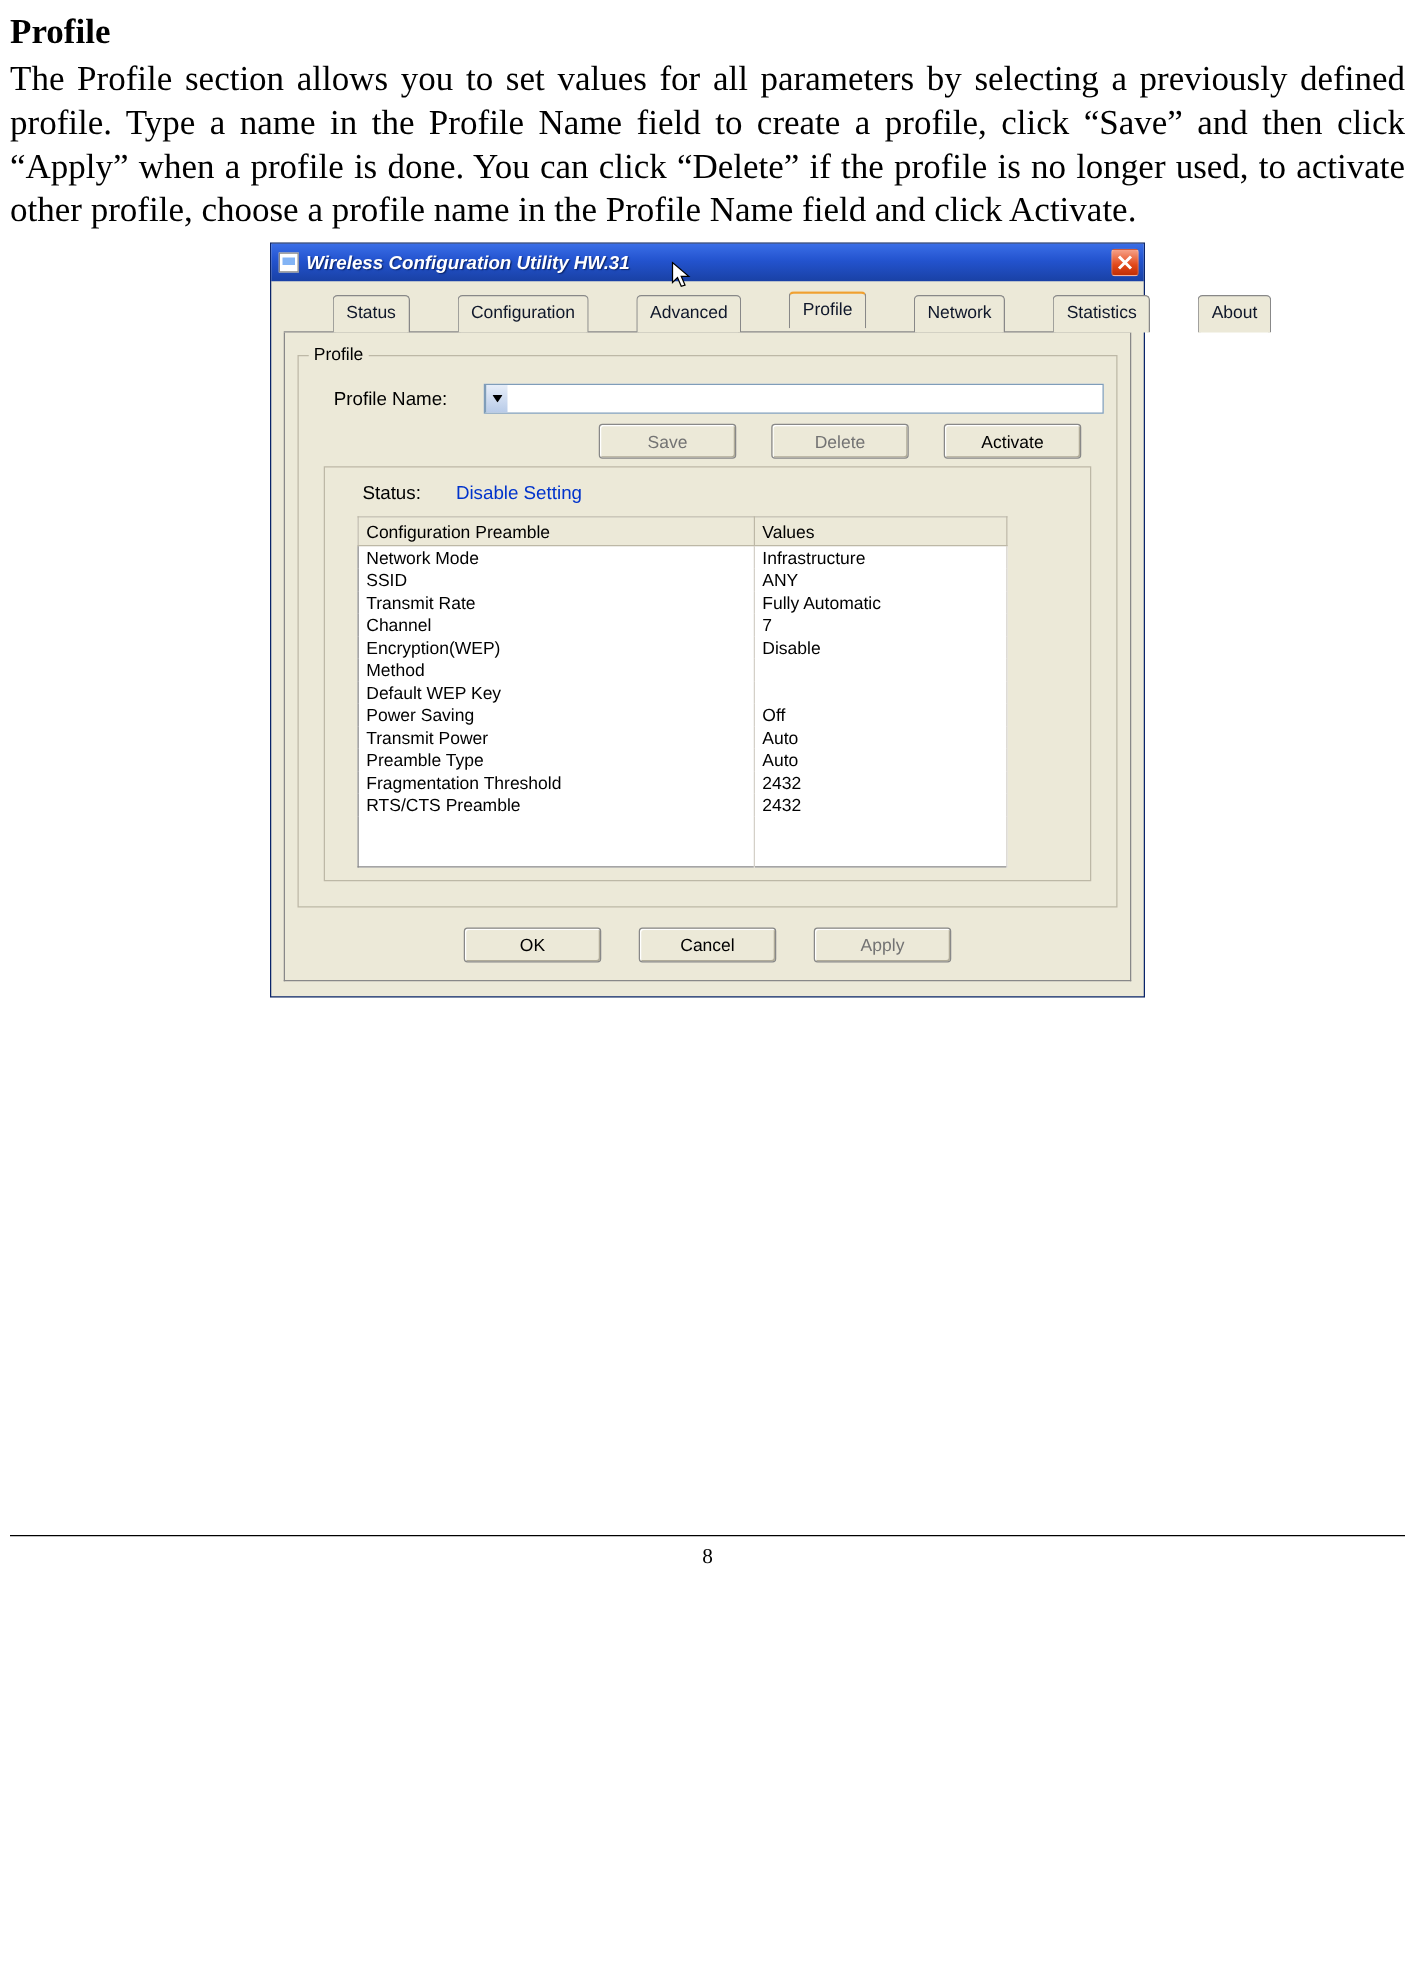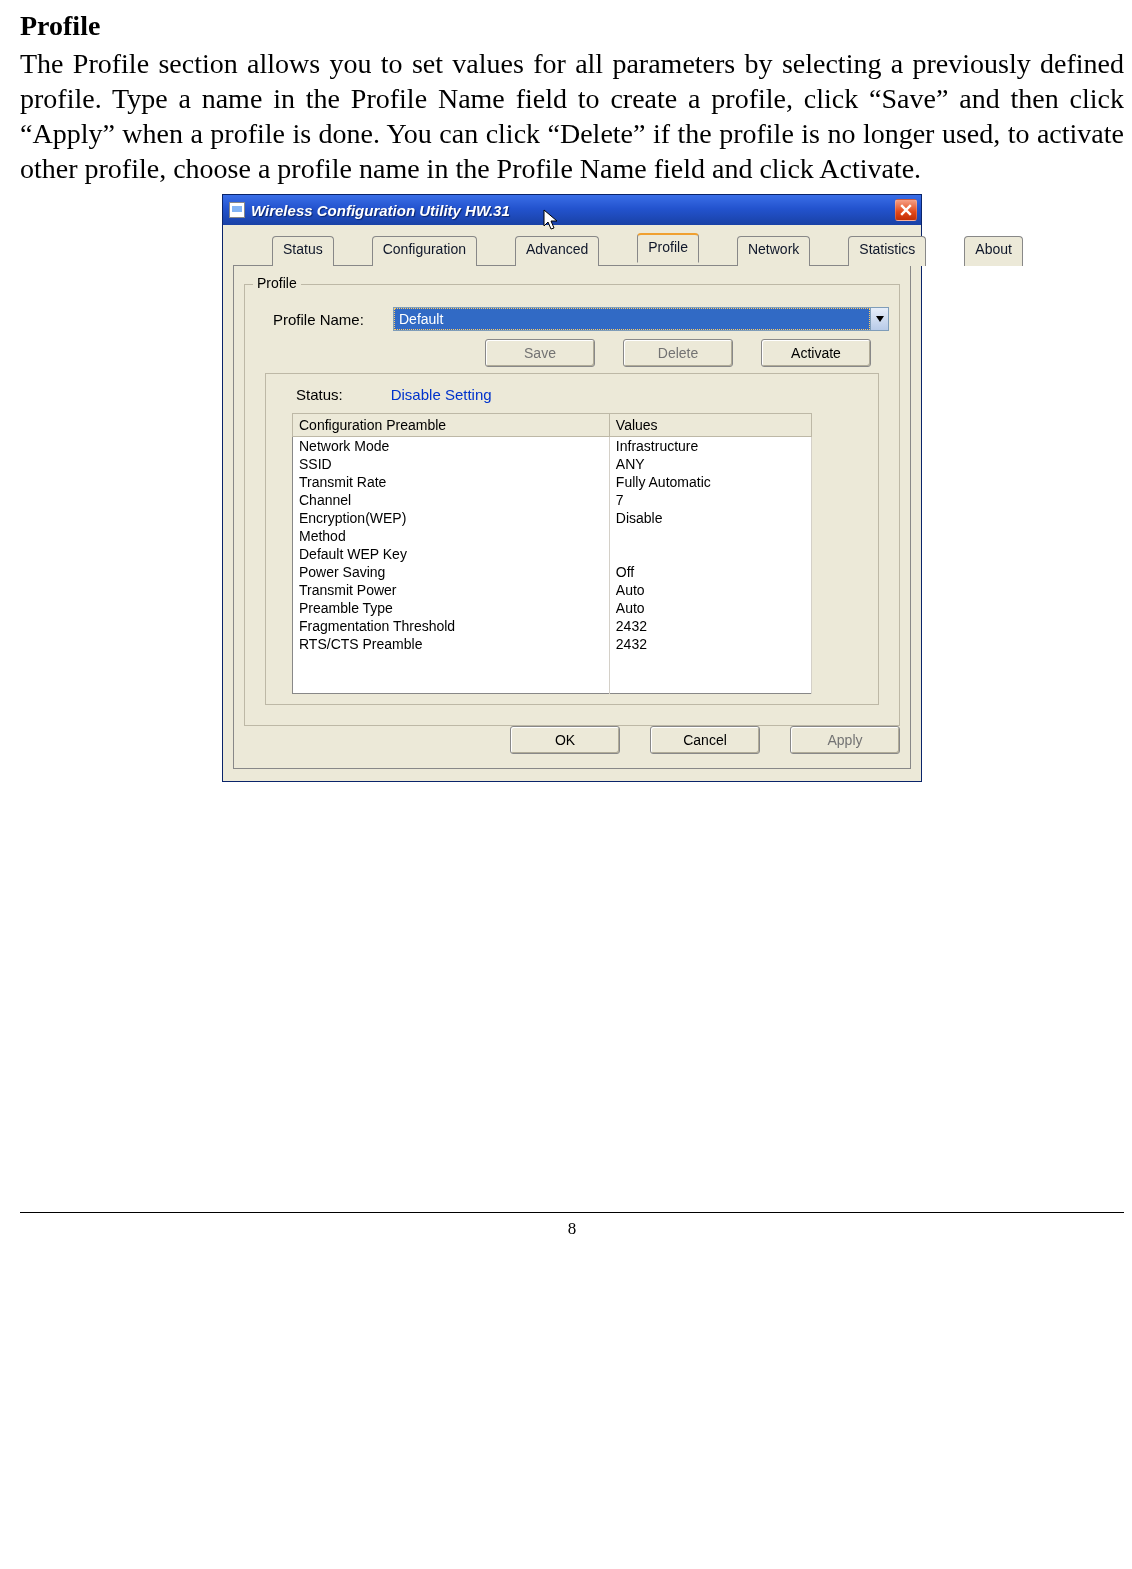--- a/index.html
+++ b/index.html
@@ -5,21 +5,21 @@
   * { box-sizing: border-box; }
   body {
     margin: 0;
     padding: 0;
     font-family: "Times New Roman", serif;
     background: #fff;
     width: 1132px;
   }
   .page {
     width: 1132px;
-    padding: 10px 8px 20px 20px;
+    padding: 10px 8px 20px 8px;
   }
   .doc-heading {
     font-weight: bold;
     font-size: 28px;
     margin: 0 0 4px 0;
   }
   .doc-para {
     font-size: 28px;
     line-height: 1.25;
     text-align: justify;
@@ -165,21 +165,21 @@
     text-align:center;
     display:flex; align-items:center; justify-content:center;
     font-family: Tahoma, sans-serif;
   }
   .xpbtn.disabled { color:#737373; }
   .inner-group {
     border: 1px solid #bdb8a6;
     margin: 6px 10px 10px 10px;
     padding: 10px 10px 10px 10px;
   }
-  .status-line { display:flex; gap: 48px; margin: 2px 0 10px 20px; font-size:15px;}
+  .status-line { display:flex; gap: 28px; margin: 2px 0 10px 20px; font-size:15px;}
   .status-val { color:#0033cc; }
   .cfg-table {
     width: 520px;
     margin: 4px 0 0 16px;
     border: 1px solid #888;
     border-collapse: collapse;
     background:#fff;
     font-size:14px;
   }
   .cfg-table th {
@@ -191,22 +191,23 @@
   }
   .cfg-table td {
     border-right:1px solid #d4d0c8;
     padding: 1px 6px;
     white-space: nowrap;
   }
   .cfg-table tbody tr { background:#fff; }
   .table-pad { height: 40px; }
   .bottom-row {
     display:flex;
-    justify-content:flex-end;
+    justify-content:center;
     gap: 30px;
+    margin-top: 16px;
   }
   .page-footer {
     margin-top: 430px;
     border-top: 1px solid #000;
     text-align:center;
     font-size:17px;
     padding-top: 6px;
     font-family:"Times New Roman",serif;
   }
 </style>
@@ -245,21 +246,20 @@
           <div class="tab">About</div>
         </div>
 
         <div class="tab-panel">
           <div class="groupbox">
             <span class="groupbox-legend">Profile</span>
 
             <div class="row">
               <span class="lbl">Profile Name:</span>
               <div class="combo">
-                <span class="combo-text">Default</span>
                 <span class="combo-btn">
                   <svg viewBox="0 0 8 6">
                       <path d="M0 0 L8 0 L4 6 Z" fill="#000"></path>
                     </svg>
                 </span>
               </div>
             </div>
 
             <div class="btnrow">
               <div class="xpbtn disabled">Save</div>

